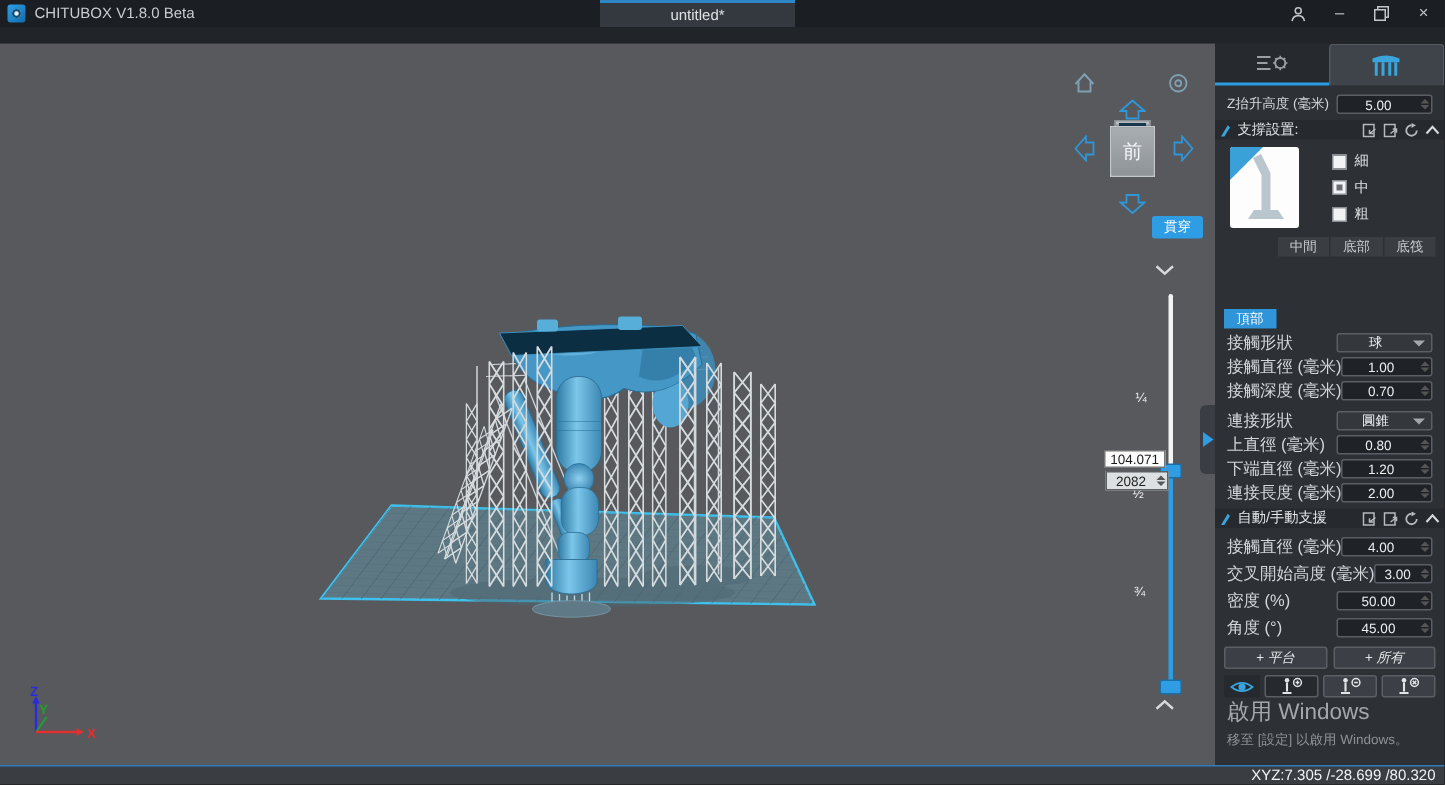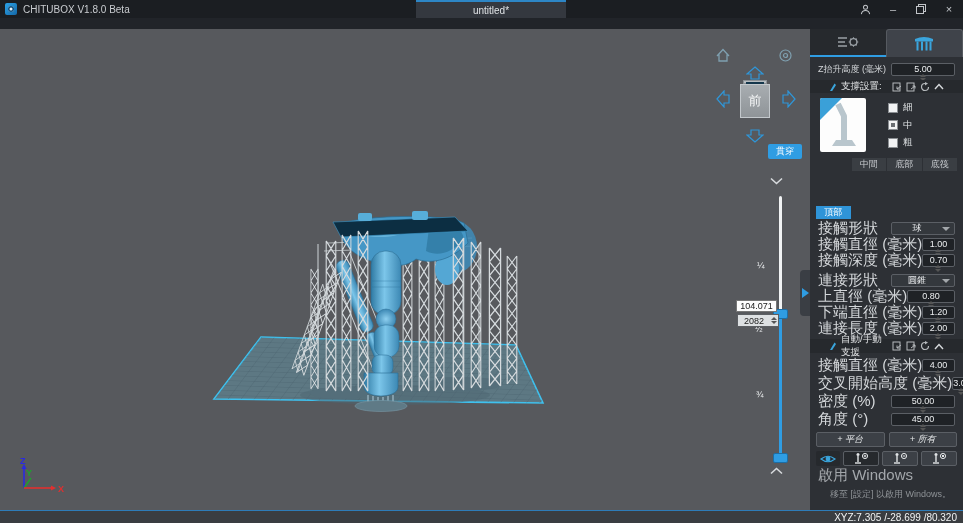--- a/index.html
+++ b/index.html
@@ -4,21 +4,21 @@
 <style>
   * { margin:0; padding:0; box-sizing:border-box; }
   html,body { width:963px; height:523px; overflow:hidden; background:#111; }
   body { font-family:"Liberation Sans","DejaVu Sans",sans-serif; color:#d5d8da; font-size:10px; position:relative; }
 
   
   .titlebar { position:absolute; left:0; top:0; width:963px; height:18px; background:#1b1e22; display:flex; align-items:center; }
   .logo { width:12px; height:12px; margin:0 6px 0 5px; border-radius:2px; background:linear-gradient(135deg,#2ba3e8,#1468a8); position:relative; }
   .logo::after { content:""; position:absolute; left:3px; top:3px; width:6px; height:6px; border-radius:50%; background:#eaf6fd; box-shadow:inset 0 0 0 1.5px #0d4c7a; }
   .app-title { font-size:10px; color:#c9ccd0; }
-  .doc-tab { position:absolute; left:416px; top:0; width:150px; height:18px; background:#34383f; border-top:2px solid #2d86c6; display:flex; align-items:center; justify-content:center; color:#dfe2e5; }
+  .doc-tab { position:absolute; left:400px; top:0; width:130px; height:18px; background:#34383f; border-top:2px solid #2d86c6; display:flex; align-items:center; justify-content:center; color:#dfe2e5; }
   .win-controls { position:absolute; right:0; top:0; height:18px; display:flex; align-items:center; gap:0; }
   .win-btn { width:28px; height:18px; display:flex; align-items:center; justify-content:center; color:#c2c5c9; font-size:11px; }
   .win-btn svg { display:block; }
 
   
   .subbar { position:absolute; left:0; top:18px; width:963px; height:11px; background:#212429; }
 
   
   .main { position:absolute; left:0; top:29px; width:963px; height:481px; display:flex; }
   .viewport { position:relative; width:810px; height:481px; background:#57595d; overflow:hidden; }
@@ -51,51 +51,51 @@
   .panel-toggle i { width:0; height:0; border-top:5px solid transparent; border-bottom:5px solid transparent; border-left:7px solid #2f9de3; }
 
   
   .side-panel { width:153px; height:481px; background:#2d3035; display:flex; flex-direction:column; }
   .panel-tabs { height:33px; background:#26292d; display:flex; align-items:flex-end; }
   .ptab { flex:1; height:28px; display:flex; align-items:center; justify-content:center; }
   .ptab.inactive { border-bottom:2px solid #2f9de3; }
   .ptab.active { background:#3f434a; border:1px solid #565a60; border-bottom:none; border-radius:3px 3px 0 0; }
   .zlift { display:flex; align-items:center; justify-content:space-between; margin:6px 8px 0 8px; height:16px; }
   .zlift .lbl { font-size:9px; color:#d4d7da; }
-  .sec-head { height:14px; background:#26292d; margin-top:4px; display:flex; align-items:center; padding:0 19px; gap:4px; }
+  .sec-head { height:14px; background:#26292d; margin-top:4px; display:flex; align-items:center; padding:0 3px; gap:4px; }
   .sec-head .t { flex:1; font-size:9.5px; color:#e4e6e8; }
   .sec-head svg { display:block; }
   .preview-row { display:flex; margin:5px 8px 0 10px; }
   .preview-box { width:46px; height:54px; background:#fdfdfd; border-radius:2px; position:relative; overflow:hidden; }
   .chk-col { display:flex; flex-direction:column; justify-content:space-between; padding:3px 0; margin-left:22px; }
   .chk { display:flex; align-items:center; gap:5px; font-size:9.5px; color:#dfe2e4; }
   .chk .box { width:10px; height:10px; background:#f2f3f4; border:1px solid #8b8f93; position:relative; }
   .chk .box.mid::after { content:""; position:absolute; left:2px; top:2px; width:4px; height:4px; background:#6a6e72; }
   .seg-tabs { display:flex; gap:1px; margin:6px 6px 0 6px; }
   .seg { flex:1; height:13px; font-size:9px; display:flex; align-items:center; justify-content:center; background:#3a3e43; color:#c9ccd0; }
   .seg.active { background:#2f94d8; color:#fff;margin-top:48px; }
   .field { display:flex; align-items:center; justify-content:space-between; height:13px; margin:3px 8px 0 8px; }
-  .field .lbl { font-size:15px; color:#d4d7da; white-space:nowrap; }
+  .field .lbl { font-size:11px; color:#d4d7da; white-space:nowrap; }
   .ctl { width:64px; height:13px; display:flex; align-items:center; border-radius:2px; }
   .ctl .v { flex:1; text-align:center; font-size:9px; color:#eceef0; }
-  .ctl.spin { background:#1f2226; border:1px solid #5b5f65;flex-direction:column; }
+  .ctl.spin { background:#1f2226; border:1px solid #5b5f65; }
   .ctl.sel  { background:#34383d; border:1px solid #5b5f65; }
   .caret { width:0; height:0; border-left:4px solid transparent; border-right:4px solid transparent; border-top:4px solid #a3a7ab; margin-right:4px; }
   .divider { height:1px; background:#1d2023; margin:4px 4px 0 4px; }
   .btn-row { display:flex; gap:4px; margin:6px 6px 0 6px;font-style:italic; }
   .btn { flex:1; height:15px; background:#3c4046; border:1px solid #5b5f65; border-radius:2px; font-size:9px; color:#e4e6e8; display:flex; align-items:center; justify-content:center; }
   .icon-row { display:flex; gap:3px; margin:4px 6px 0 6px; }
   .eye-btn { width:24px; height:15px; background:#26292d; border-radius:2px; display:flex; align-items:center; justify-content:center; }
   .sup-btn { flex:1; height:15px; background:#3c4046; border:1px solid #5b5f65; border-radius:2px; display:flex; align-items:center; justify-content:center; }
   .sup-btn.pressed { background:#26292d; }
   .remove-all { margin:6px 6px 0 6px; height:15px; background:#3c4046; border:1px solid #5b5f65; border-radius:2px; font-size:9px; color:#e4e6e8; display:flex; align-items:center; justify-content:center; }
   .spacer { flex:1; }
   .watermark { margin:0 0 12px 8px; }
   .watermark .l1 { font-size:15px; color:#a3a7ab; }
-  .watermark .l2 { font-size:9px; color:#8e9296; margin-top:3px;text-align:center; }
+  .watermark .l2 { font-size:9px; color:#8e9296; margin-top:3px; }
 
   
   .statusbar { position:absolute; left:0; top:510px; width:963px; height:13px; background:#3a3d41; border-top:1px solid #2e7cb8; display:flex; align-items:center; justify-content:flex-end; padding-right:6px; color:#f2f4f5; font-size:10px; }
 
   
   .axis { position:absolute; left:8px; top:425px; }
 </style>
 </head>
 <body>
 

